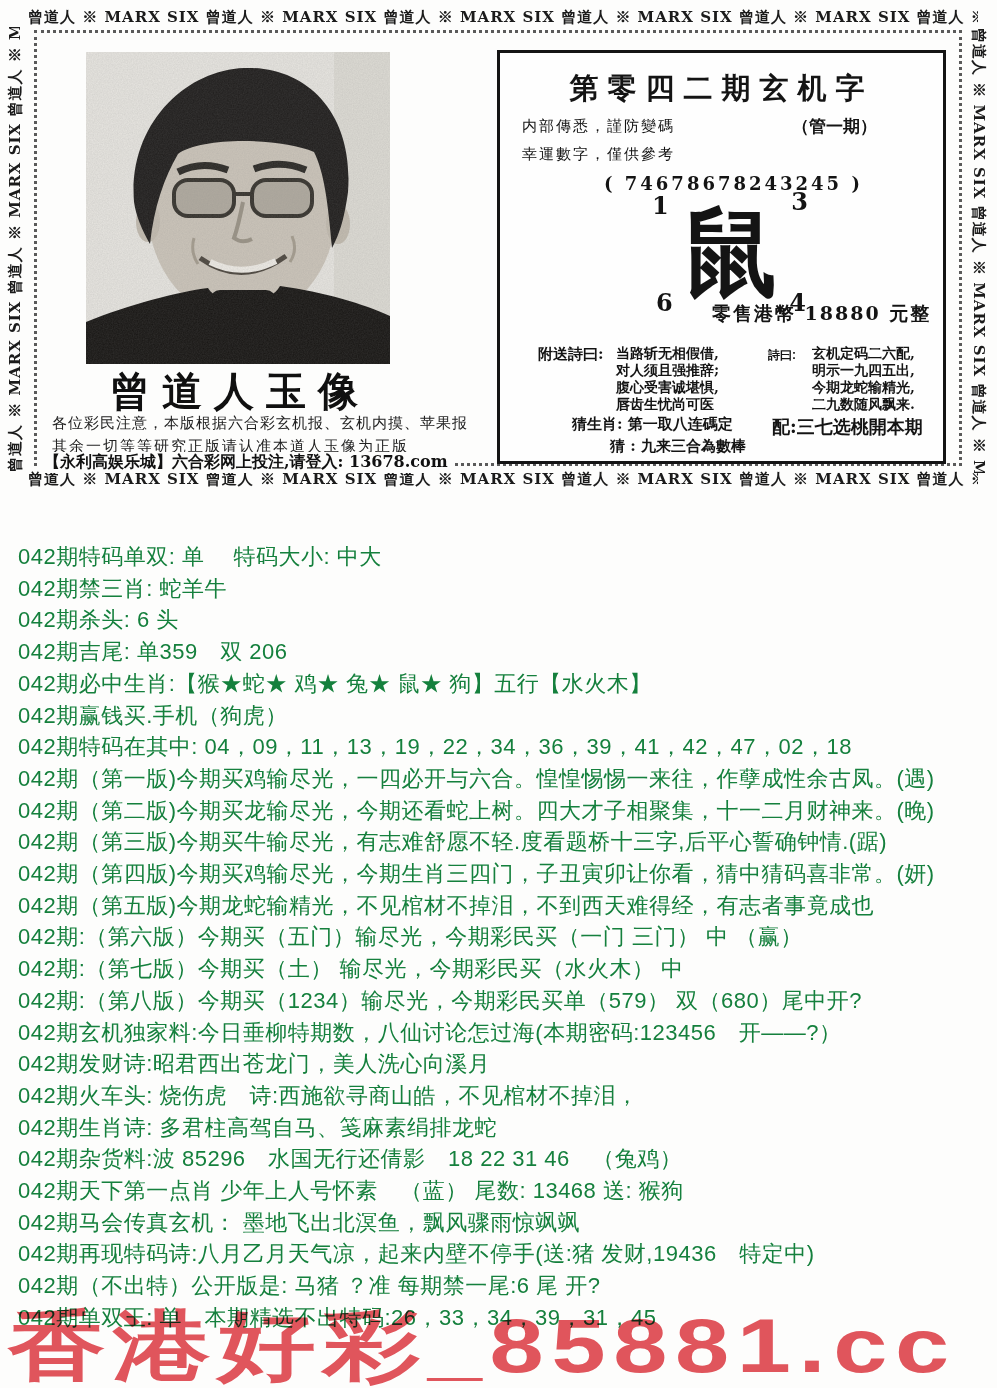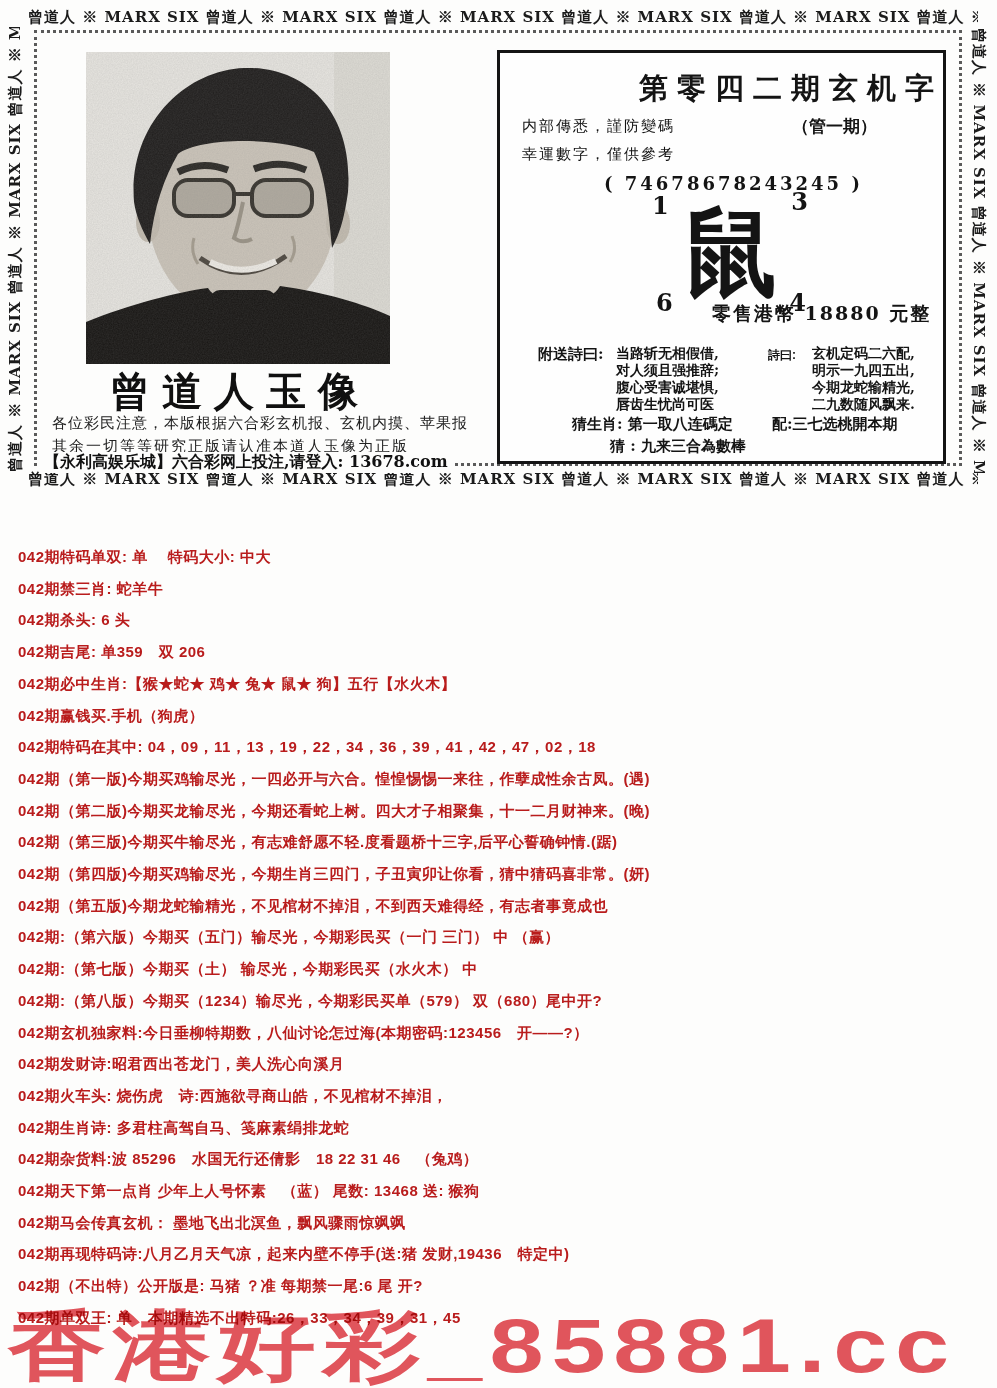--- a/index.html
+++ b/index.html
@@ -31,21 +31,21 @@
   }
   .notice1{position:absolute; left:52px; top:414px; font-size:15px; font-family:"DejaVu Serif",serif; color:#222; letter-spacing:1px; white-space:nowrap;}
   .notice2{position:absolute; left:52px; top:437px; font-size:15px; font-family:"DejaVu Serif",serif; color:#222; letter-spacing:2px; white-space:nowrap;}
   .site-line{position:absolute; left:40px; top:452px; font-size:16px; font-weight:bold; font-family:"DejaVu Serif",serif; color:#111; background:#fdfdfc; padding:0 4px; white-space:nowrap; z-index:3;}
   
   .mystery{
     position:absolute; left:497px; top:50px; width:443px; height:408px;
     border:3px solid #141414; background:#fefefe;
   }
   .m-title{
-    position:absolute; left:0; top:16px; width:100%; text-align:right;
+    position:absolute; left:0; top:16px; width:100%; text-align:center;
     font-family:"DejaVu Serif",serif; font-weight:bold; font-size:29px;
     letter-spacing:9px; white-space:nowrap;
   }
   .m-warning{position:absolute; left:22px; top:64px; font-size:15px; font-family:"DejaVu Serif",serif; letter-spacing:2px; white-space:nowrap;}
   .m-period{position:absolute; left:292px; top:62px; font-size:17px; font-family:"DejaVu Serif",serif; font-weight:bold; white-space:nowrap;}
   .m-note{position:absolute; left:22px; top:92px; font-size:15px; font-family:"DejaVu Serif",serif; letter-spacing:2px; white-space:nowrap;}
   .m-lucky{position:absolute; left:104px; top:120px; font-size:18px; font-family:"DejaVu Serif",serif; font-weight:bold; letter-spacing:3px; white-space:nowrap;}
   .zodiac-wrap{position:absolute; left:150px; top:140px; width:160px; height:120px;}
   .zodiac-char{
     position:absolute; left:0; top:0; width:100%; height:100%;
@@ -54,26 +54,26 @@
   }
   .corner{position:absolute; font-family:"DejaVu Serif",serif; font-size:24px; font-weight:bold;}
   .c-tl{left:2px; top:-2px;} .c-tr{right:2px; top:-6px;}
   .c-bl{left:6px; bottom:-4px;} .c-br{right:4px; bottom:-4px;}
   .m-price{position:absolute; left:212px; top:248px; font-size:19px; font-family:"DejaVu Serif",serif; font-weight:bold; letter-spacing:2px; white-space:nowrap;}
   .poem-label-left{position:absolute; left:38px; top:292px; font-size:15px; font-family:"DejaVu Serif",serif; font-weight:bold; white-space:nowrap;}
   .poem-left{position:absolute; left:116px; top:292px; font-size:14px; line-height:17px; font-family:"DejaVu Serif",serif; font-weight:bold; white-space:nowrap;}
   .poem-label-right{position:absolute; left:268px; top:294px; font-size:12px; font-family:Liberation Sans, sans-serif; font-weight:bold; white-space:nowrap;}
   .poem-right{position:absolute; left:312px; top:292px; font-size:14px; line-height:17px; font-family:"DejaVu Serif",serif; font-weight:bold; white-space:nowrap;}
   .m-guess-zodiac{position:absolute; left:72px; top:362px; font-size:15px; font-family:"DejaVu Serif",serif; font-weight:bold; white-space:nowrap;}
-  .m-pair{position:absolute; left:272px; top:362px; font-size:15px; font-family:"DejaVu Serif",serif; font-weight:bold; white-space:nowrap;}
+  .m-pair{position:absolute; left:272px; top:362px; font-size:18px; font-family:"DejaVu Serif",serif; font-weight:bold; white-space:nowrap;}
   .m-guess{position:absolute; left:110px; top:384px; font-size:15px; font-family:"DejaVu Serif",serif; font-weight:bold; white-space:nowrap;}
   
   .body-lines{position:absolute; left:18px; top:541px; width:975px;}
   .body-line{
-    line-height:31.7px; font-size:15px; font-weight:700; color:#b91c1c;
+    line-height:31.7px; font-size:22px; font-weight:400; color:#15803d;
     white-space:nowrap; overflow:hidden; letter-spacing:0.5px;
   }
   
   .watermark{
     position:absolute; left:8px; top:1296px;
     font-size:76px; font-weight:bold; letter-spacing:6px;
     color:#dd3840; opacity:0.85; mix-blend-mode:multiply;
     transform:scaleX(1.28); transform-origin:left center;
     white-space:nowrap; z-index:5; font-family:"Liberation Sans",sans-serif;
   }

